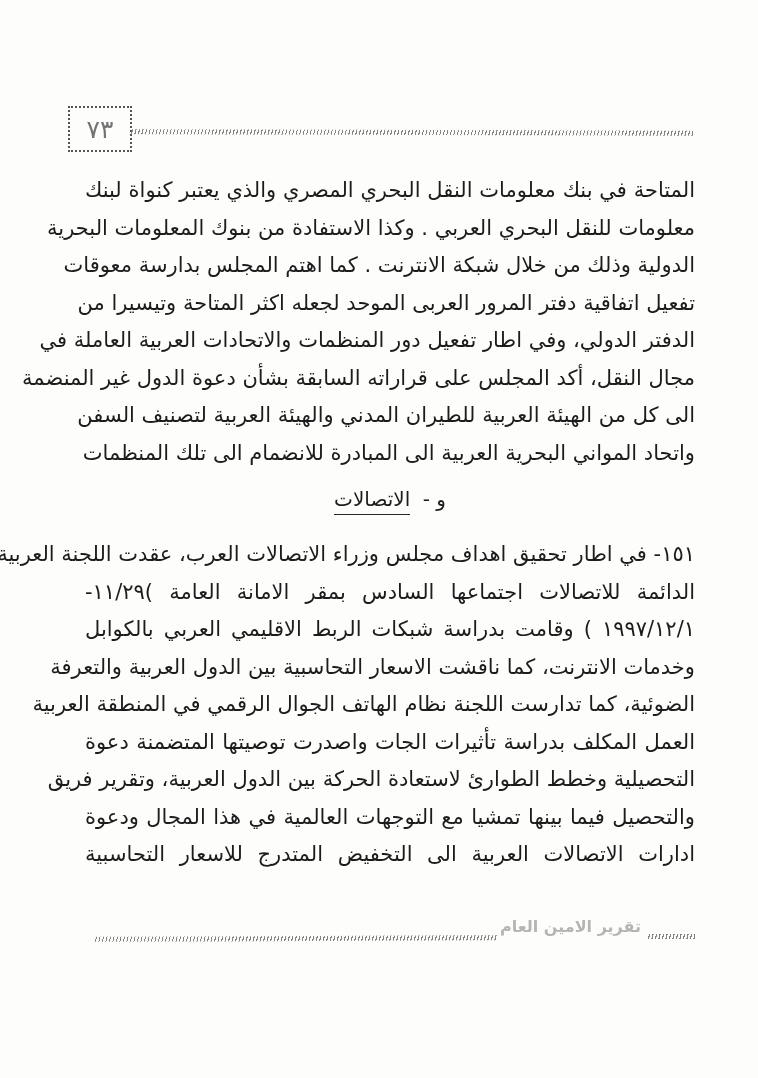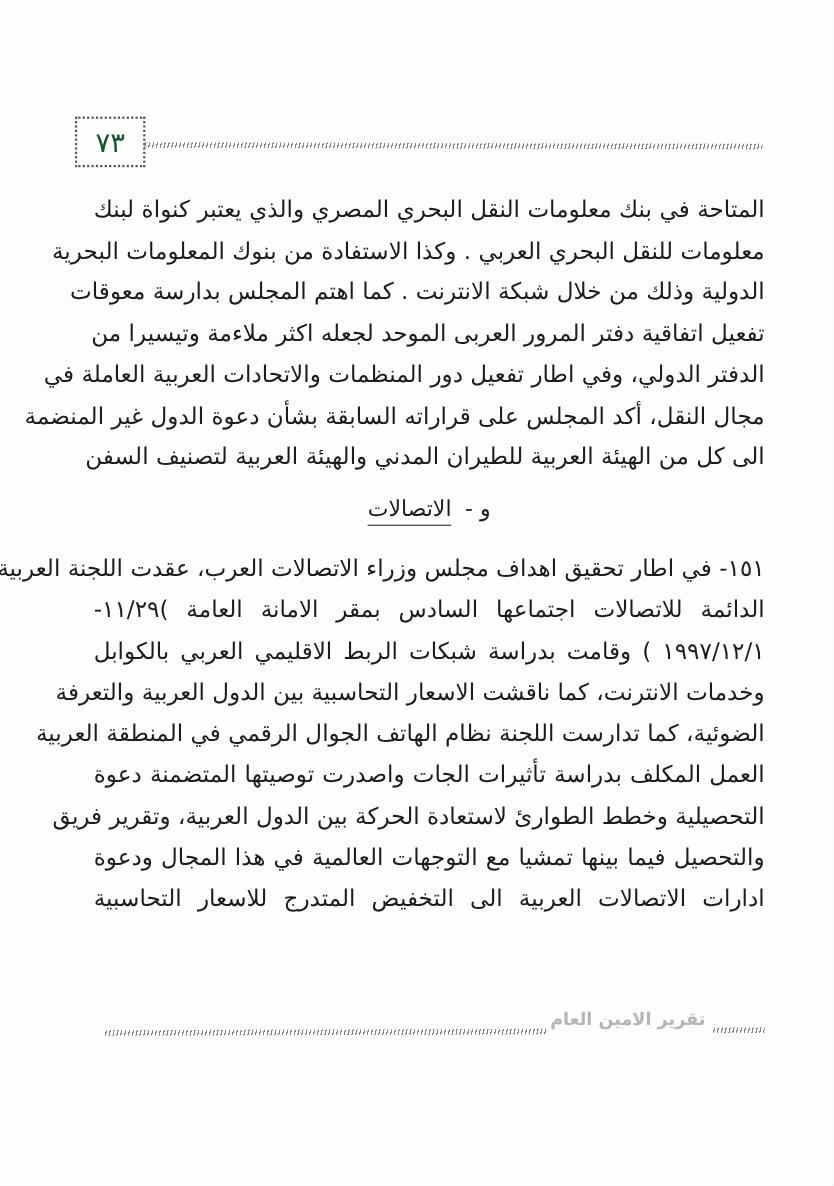--- a/index.html
+++ b/index.html
@@ -15,21 +15,21 @@
   }
   
   .pagenum-box{
     position:absolute;left:68px;top:106px;
     width:60px;height:42px;
     border:2px dotted #555;
     background:#fdfdfc;
     display:flex;align-items:center;justify-content:center;
   }
   .pagenum{
-    font-size:25px;color:#14532d;letter-spacing:2px;
+    font-size:25px;color:#737373;letter-spacing:2px;
   }
   
   .squiggle{
     position:absolute;height:5px;
     background:repeating-linear-gradient(104deg,
       transparent 0px, transparent 1px,
       #6e6e6e 1px, #6e6e6e 2.1px,
       transparent 2.1px, transparent 3.4px);
     opacity:.85;
   }
@@ -75,24 +75,25 @@
     <span class="pagenum">٧٣</span>
   </div>
   <div class="squiggle rule-header"></div>
 
   <div class="textblock">
 
     <div>
       <div class="line">المتاحة في بنك معلومات النقل البحري المصري والذي يعتبر كنواة لبنك</div>
       <div class="line">معلومات للنقل البحري العربي . وكذا الاستفادة من بنوك المعلومات البحرية</div>
       <div class="line">الدولية وذلك من خلال شبكة الانترنت . كما اهتم المجلس بدارسة معوقات</div>
-      <div class="line">تفعيل اتفاقية دفتر المرور العربى الموحد لجعله اكثر ملاءمة وتيسيرا من</div>
+      <div class="line">تفعيل اتفاقية دفتر المرور العربى الموحد لجعله اكثر المتاحة وتيسيرا من</div>
       <div class="line">الدفتر الدولي، وفي اطار تفعيل دور المنظمات والاتحادات العربية العاملة في</div>
       <div class="line">مجال النقل، أكد المجلس على قراراته السابقة بشأن دعوة الدول غير المنضمة</div>
       <div class="line">الى كل من الهيئة العربية للطيران المدني والهيئة العربية لتصنيف السفن</div>
+      <div class="line">واتحاد المواني البحرية العربية الى المبادرة للانضمام الى تلك المنظمات</div>
     </div>
 
     <div class="heading">
       <span class="prefix">و -</span>
       <span class="title">الاتصالات</span>
     </div>
 
     <div class="para2">
       <div class="line">١٥١- في اطار تحقيق اهداف مجلس وزراء الاتصالات العرب، عقدت اللجنة العربية</div>
       <div class="line">الدائمة للاتصالات اجتماعها السادس بمقر الامانة العامة )١١/٢٩-</div>

